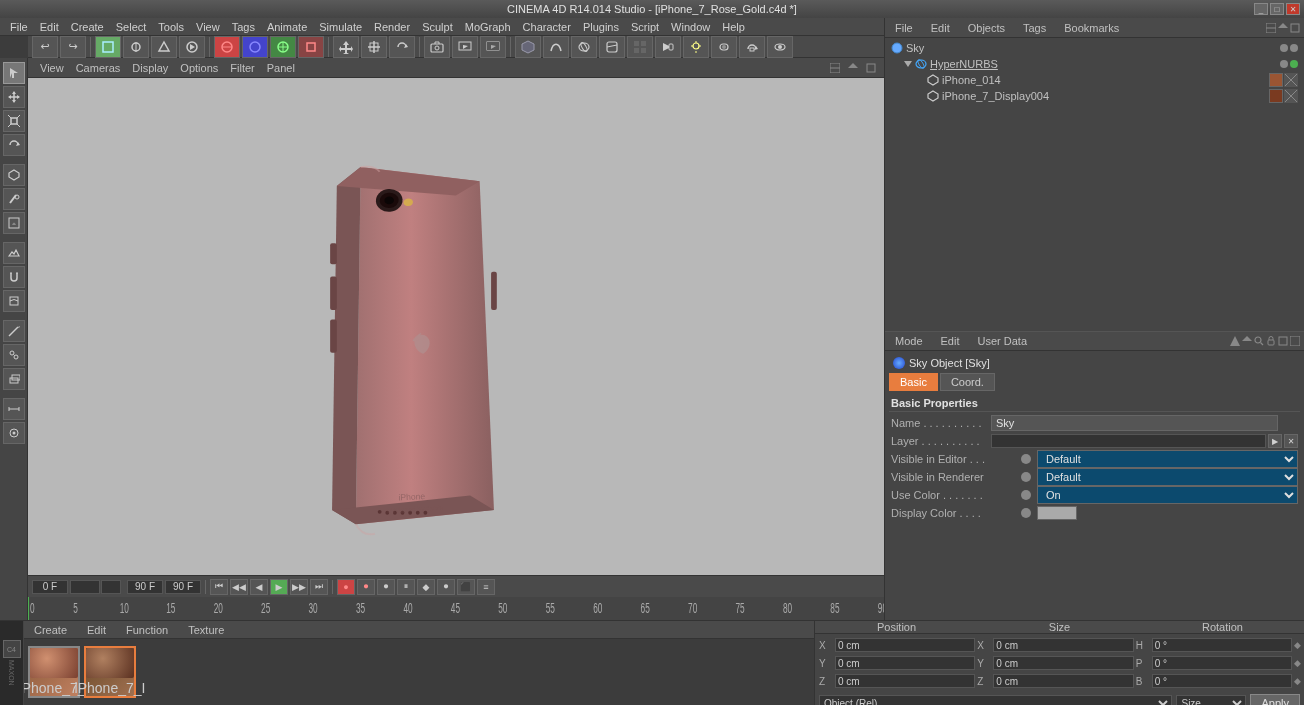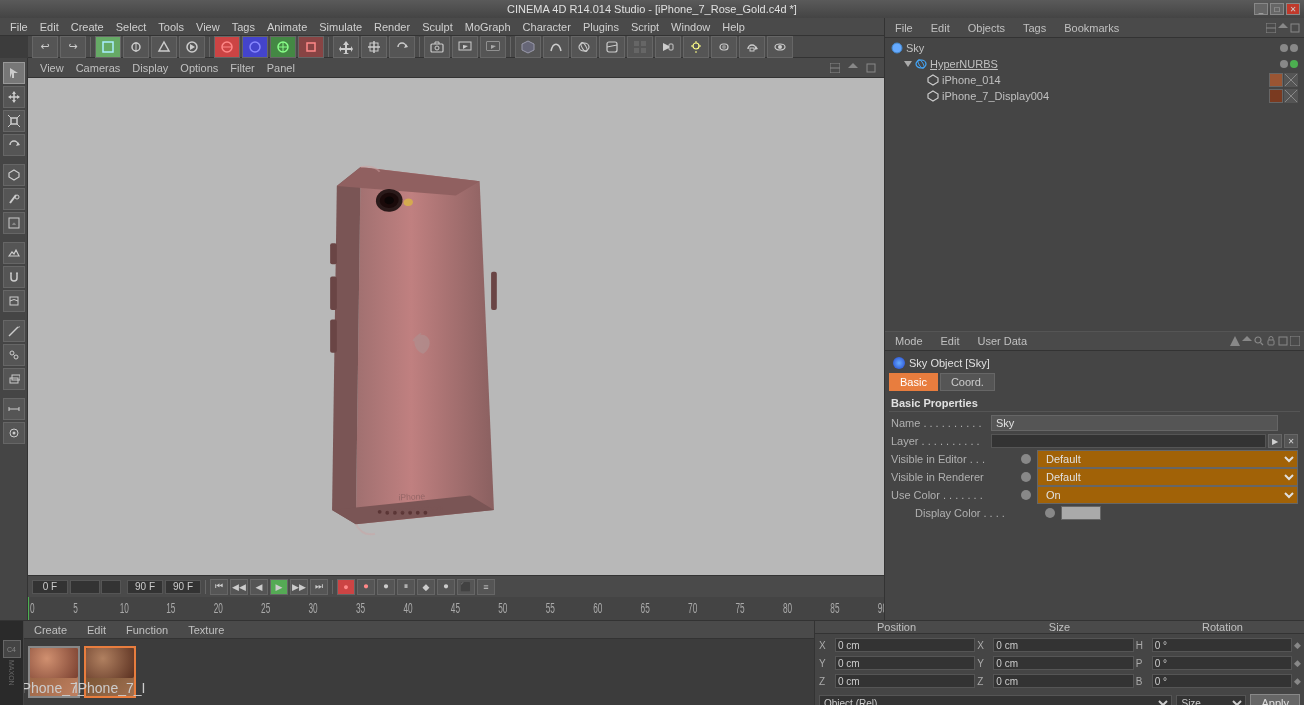--- a/index.html
+++ b/index.html
@@ -318,21 +318,21 @@
     }
     .prop-input {
       background: #555;
       border: 1px solid #666;
       color: #e0e0e0;
       padding: 1px 4px;
       font-size: 11px;
       width: 100%;
     }
     .prop-select {
-      background: #a16207;
+      background: #0c4a6e;
       border: 1px solid #666;
       color: #e0e0e0;
       padding: 1px 4px;
       font-size: 11px;
       width: 100%;
     }
     .prop-color {
       width: 30px;
       height: 14px;
       background: #aaa;
@@ -1032,21 +1032,21 @@
         <span class="prop-label" style="width:130px;">Use Color . . . . . . .</span>
         <div class="prop-value" style="display:flex;align-items:center;gap:2px;">
           <div class="prop-dot" style="background:#888;"></div>
           <select class="prop-select" style="flex:1;">
             <option>On</option><option>Off</option>
           </select>
         </div>
       </div>
 
       <div class="prop-row">
-        <span class="prop-label" style="width:130px;margin-left:24px;">Display Color . . . .</span>
+        <span class="prop-label" style="width:130px;">Display Color . . . .</span>
         <div class="prop-value" style="display:flex;align-items:center;gap:2px;">
           <div class="prop-dot" style="background:#888;"></div>
           <div class="prop-color" style="background:#aaaaaa;width:40px;height:14px;border:1px solid #666;cursor:pointer;"></div>
         </div>
       </div>
     </div>
   </div>
 </div>
 
 <div id="timeline-area" style="position:absolute;bottom:85px;left:28px;right:420px;height:40px;background:#3c3c3c;border-top:1px solid #333;display:flex;flex-direction:column;">

